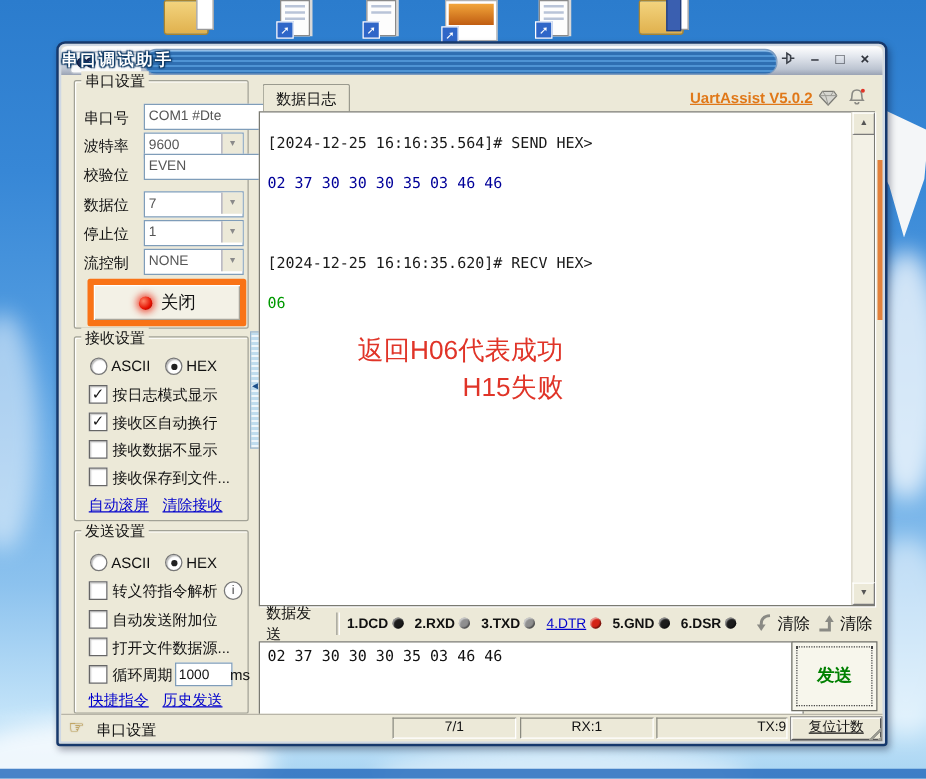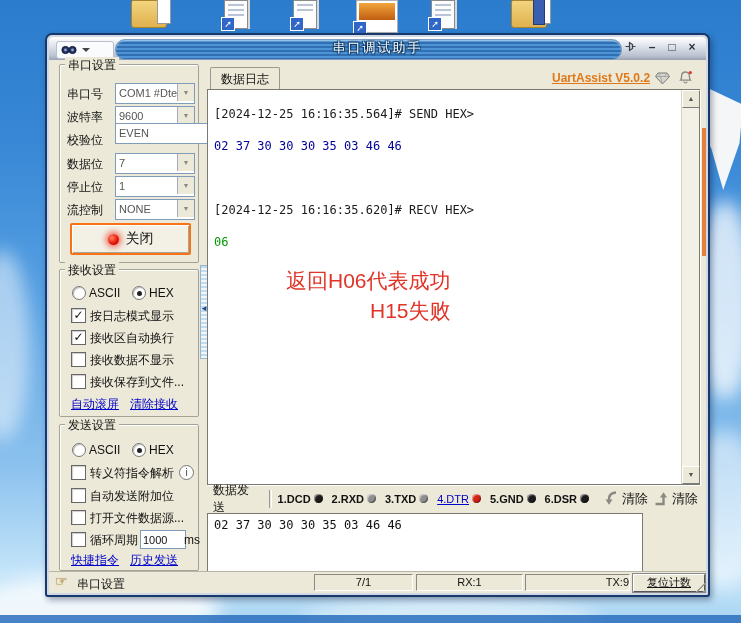--- a/index.html
+++ b/index.html
@@ -25,38 +25,38 @@
 
   
   .win{position:absolute;left:45px;top:33px;width:661px;height:560px;background:#ece9d8;
        border:2px solid #16386c;border-radius:7px 7px 3px 3px;
        box-shadow:inset 0 0 0 2px #cfd8e4, 2px 3px 6px rgba(0,0,30,.35);}
   .titlebar{position:absolute;left:2px;top:2px;right:2px;height:23px;border-radius:5px 5px 0 0;
             background:linear-gradient(180deg,#ffffff,#e3e7ee 35%,#bcc4d1 80%,#9aa3b4);}
   .titleband{position:absolute;left:66px;right:84px;top:2px;height:19px;border-radius:10px;
              background:repeating-linear-gradient(180deg,#4f94d4 0 2px,#2f6fb2 2px 4px);
              border:1px solid #7d9cc0;box-shadow:inset 0 1px 1px rgba(255,255,255,.45);}
-  .titletext{position:absolute;left:0;right:0;top:2px;text-align:center;color:#fff;font-size:13px;font-weight:normal;letter-spacing:2px;
+  .titletext{position:absolute;left:0;right:0;top:2px;text-align:left;color:#fff;font-size:13px;font-weight:bold;letter-spacing:2px;
              text-shadow:1px 1px 1px #0c3763,-1px -1px 1px #0c3763,1px -1px 1px #0c3763,-1px 1px 1px #0c3763;}
   .sysmenu{position:absolute;left:7px;top:4px;width:48px;height:16px;background:#fafbfc;border:1px solid #b8bfca;border-radius:3px;
            display:flex;align-items:center;gap:5px;padding:0 4px;}
   .caret{width:0;height:0;border-left:4px solid transparent;border-right:4px solid transparent;border-top:4px solid #444;}
   .winbtns{position:absolute;right:6px;top:3px;display:flex;gap:4px;align-items:center;}
   .wbtn{width:16px;height:16px;text-align:center;line-height:15px;font-size:12px;font-weight:bold;color:#30343c;cursor:default;}
   .orangestrip{position:absolute;right:2px;top:93px;width:4px;height:128px;background:#e2813c;}
 
   
   .grp{position:absolute;left:12px;width:138px;border:1px solid #a2a296;border-radius:2px;box-shadow:inset 1px 1px 0 #fff;}
   .legend{position:absolute;top:-8px;left:5px;background:#ece9d8;padding:0 3px;font-size:12px;color:#111;}
   .flbl{position:absolute;left:7px;font-size:12px;color:#111;}
   .combo{position:absolute;left:55px;width:78px;height:19px;background:#fff;border:1px solid #7f9db9;}
   .combo .val{position:absolute;left:3px;top:0;right:17px;font-size:11px;line-height:18px;color:#555;white-space:nowrap;overflow:hidden;}
   .combo .cbtn{position:absolute;right:0;top:0;width:16px;height:17px;background:#ece9d8;border-left:1px solid #aab;
                color:#8a8a8a;font-size:7px;text-align:center;line-height:17px;}
-  .pushbtn{position:absolute;background:#f3f1e6;border:2px solid #f97316;border-radius:2px;
+  .pushbtn{position:absolute;background:#f3f1e6;border:5px solid #f97316;border-radius:2px;
            box-shadow:inset 1px 1px 0 #fff, inset -1px -1px 0 #a8a59a;
            display:flex;align-items:center;justify-content:center;gap:7px;font-size:14px;color:#111;}
   .led{width:11px;height:11px;border-radius:50%;background:radial-gradient(circle at 35% 35%,#ff8466,#e41000 60%,#8e0000);
        box-shadow:0 0 6px 2px rgba(235,40,20,.75);}
 
   .rb{position:absolute;width:12px;height:12px;border-radius:50%;background:#fff;border:1px solid #777;
       box-shadow:inset 1px 1px 1px #bbb;display:flex;align-items:center;justify-content:center;}
   .rb i{width:5px;height:5px;border-radius:50%;background:#222;display:none;}
   .rb.on i{display:block;}
   .cb{position:absolute;width:13px;height:13px;background:#fff;border:1px solid #666;box-shadow:inset 1px 1px 1px #ccc;
@@ -190,21 +190,21 @@
       </span>
       <span class="wbtn">–</span>
       <span class="wbtn">□</span>
       <span class="wbtn">×</span>
     </div>
   </div>
 
   <div class="grp" style="top:29px;height:197px;">
     <span class="legend">串口设置</span>
     <span class="flbl" style="top:21px;">串口号</span>
-    <div class="combo" style="top:18px;">
+    <div class="combo" style="top:18px;padding-left:35px;">
       <span class="val">COM1 #Dte</span>
       <span class="cbtn">▼</span>
     </div>
     <span class="flbl" style="top:44px;">波特率</span>
     <div class="combo" style="top:41px;">
       <span class="val">9600</span>
       <span class="cbtn">▼</span>
     </div>
     <span class="flbl" style="top:67px;">校验位</span>
     <div class="combo" style="top:58px;padding-left:41px;">
@@ -348,20 +348,21 @@
     <span class="clr">
       <svg width="15" height="15" viewBox="0 0 15 15">
         <path d="M1.5 13 h8 v-7" fill="none" stroke="#8a8a84" stroke-width="2.4"></path>
         <polygon points="6,6.5 13,6.5 9.5,1.2" fill="#8a8a84" transform="rotate(0)"></polygon>
       </svg>
       <span>清除</span>
     </span>
   </div>
 
   <div class="sendinput">02 37 30 30 30 35 03 46 46</div>
+  <div class="sendbtn" style="color: rgb(0, 128, 0);">发送</div>
 
   <div class="statusbar">
     <span class="sb-hand">☞</span>
     <span class="sb-left">串口设置</span>
     <span class="panel" style="left:265px;width:97px;">7/1</span>
     <span class="panel" style="left:367px;width:105px;">RX:1</span>
     <span class="panel" style="left:476px;width:103px;text-align:right;">TX:9</span>
     <span class="resetbtn">复位计数</span>
     <span class="grip"></span>
   </div>

